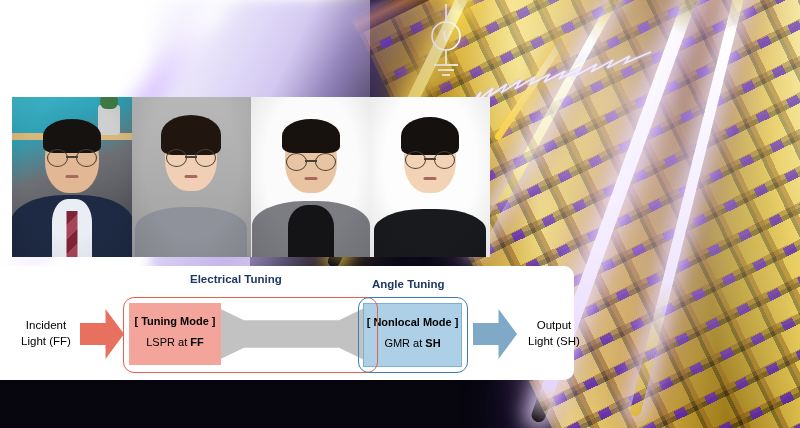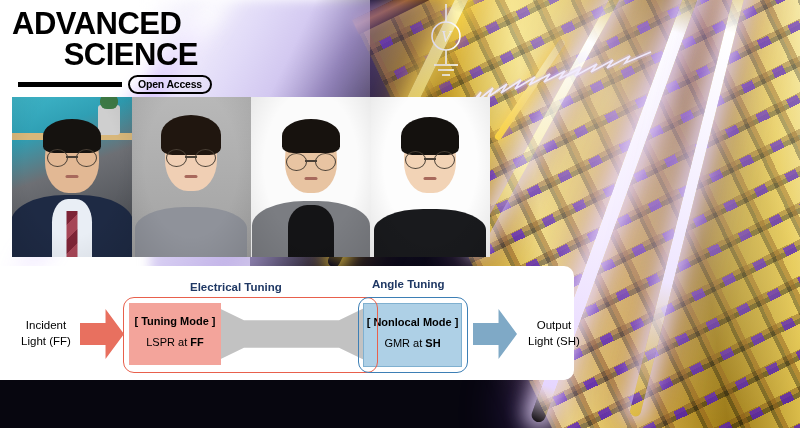--- a/index.html
+++ b/index.html
@@ -225,21 +225,21 @@
     background:#ffffff;
     border-radius:0 10px 10px 0;
     box-shadow:0 0 0 0 rgba(0,0,0,0);
   }
 
   .tuning-label{
     position:absolute;
     font-size:11.5px;font-weight:bold;color:#1f3864;
     white-space:nowrap;
   }
-  .tl-electrical{left:190px;top:281px;}
+  .tl-electrical{left:190px;top:273px;}
   .tl-angle{left:372px;top:278px;}
 
   .grp-electrical{
     position:absolute;left:123px;top:297px;width:253px;height:74px;
     border:1.6px solid #e8604c;border-radius:11px;background:transparent;
   }
   .grp-angle{
     position:absolute;left:358px;top:297px;width:108px;height:74px;
     border:1.6px solid #3d7fb5;border-radius:11px;background:transparent;
   }
@@ -335,28 +335,20 @@
         <line x1="34" y1="71" x2="42" y2="71"></line>
       </g>
     </svg>
 
     <div class="white-left"></div>
     <div class="white-left-diag"></div>
     <div class="sky-fade2"></div>
     <div class="beam beam-purple"></div>
   </div>
 
-  <div class="logo">
-    <div class="logo-l1">ADVANCED</div>
-    <div class="logo-l2">SCIENCE</div>
-    <div class="logo-row3">
-      <div class="logo-rule"></div>
-      <div class="oa-badge">Open Access</div>
-    </div>
-  </div>
 
   <div class="photos">
     <div class="photo p1">
       <div class="p-bg"></div>
       <div class="shelf"></div>
       <div class="plant"></div>
       <div class="body-sh"></div>
       <div class="shirt"></div>
       <div class="tie"></div>
       <div class="head"></div>

